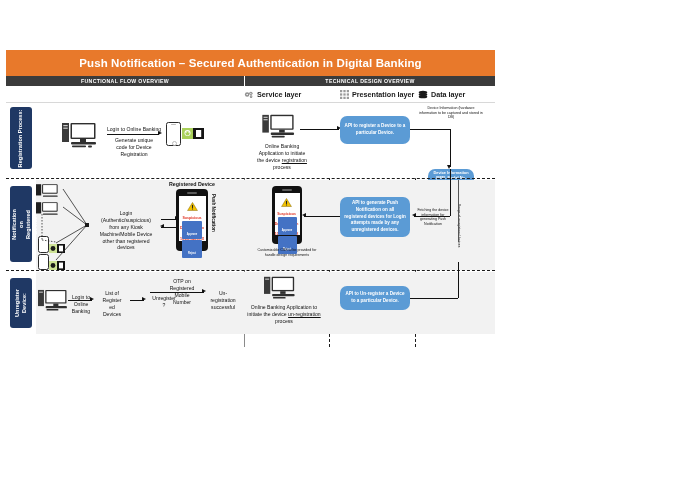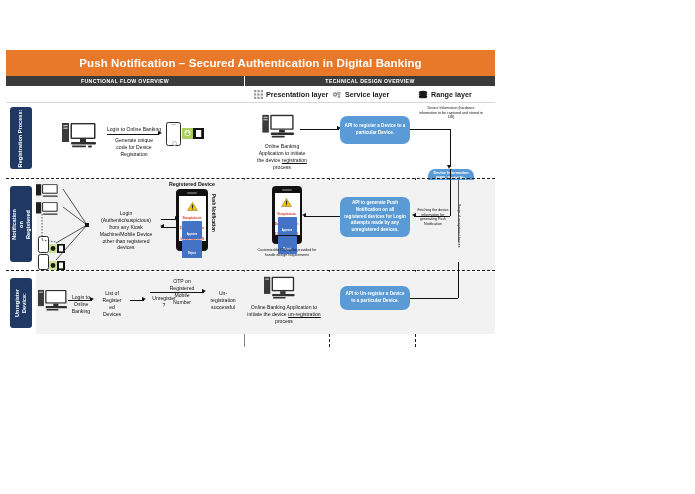--- a/index.html
+++ b/index.html
@@ -103,67 +103,67 @@
     <span>Push Notification – Secured Authentication in Digital Banking</span>
   </div>
 
   <div class="sub-bar">
     <div class="sub-cell sub-left">FUNCTIONAL FLOW OVERVIEW</div>
     <div class="sub-cell sub-right">TECHNICAL DESIGN OVERVIEW</div>
   </div>
 
   <div class="layer-bar">
     <div class="spacer"></div>
+
+    <div class="layer-item li2">
+      <span>
+        <svg width="10" height="9" viewBox="0 0 14 12">
+          <g fill="#8f8f8f">
+            <circle cx="4.4" cy="6" r="3.1"></circle>
+              <circle cx="4.4" cy="6" r="1.1" fill="#fff"></circle>
+            <circle cx="9.6" cy="4.4" r="2.4"></circle>
+              <circle cx="9.6" cy="4.4" r="0.85" fill="#fff"></circle>
+            <circle cx="9.9" cy="9" r="1.8"></circle>
+              <circle cx="9.9" cy="9" r="0.6" fill="#fff"></circle>
+          </g>
+        </svg>
+      </span>
+      <span class="lbl">Service layer</span>
+    </div>
 
     <div class="layer-item li1">
       <span>
         <svg width="9" height="9" viewBox="0 0 12 12">
           <g fill="#9a9a9a">
             <rect x="0" y="0" width="3" height="3"></rect>
               <rect x="4.5" y="0" width="3" height="3"></rect>
               <rect x="9" y="0" width="3" height="3"></rect>
             <rect x="0" y="4.5" width="3" height="3"></rect>
               <rect x="4.5" y="4.5" width="3" height="3"></rect>
               <rect x="9" y="4.5" width="3" height="3"></rect>
             <rect x="0" y="9" width="3" height="3"></rect>
               <rect x="4.5" y="9" width="3" height="3"></rect>
               <rect x="9" y="9" width="3" height="3"></rect>
           </g>
         </svg>
       </span>
       <span class="lbl">Presentation layer</span>
     </div>
 
-    <div class="layer-item li2">
-      <span>
-        <svg width="10" height="9" viewBox="0 0 14 12">
-          <g fill="#8f8f8f">
-            <circle cx="4.4" cy="6" r="3.1"></circle>
-              <circle cx="4.4" cy="6" r="1.1" fill="#fff"></circle>
-            <circle cx="9.6" cy="4.4" r="2.4"></circle>
-              <circle cx="9.6" cy="4.4" r="0.85" fill="#fff"></circle>
-            <circle cx="9.9" cy="9" r="1.8"></circle>
-              <circle cx="9.9" cy="9" r="0.6" fill="#fff"></circle>
-          </g>
-        </svg>
-      </span>
-      <span class="lbl">Service layer</span>
-    </div>
-
     <div class="layer-item li3">
       <span>
         <svg width="10" height="9" viewBox="0 0 14 12">
           <g fill="#1a1a1a">
             <ellipse cx="7" cy="3" rx="6" ry="2.3"></ellipse>
             <ellipse cx="7" cy="6" rx="6" ry="2.3"></ellipse>
             <ellipse cx="7" cy="9" rx="6" ry="2.3"></ellipse>
           </g>
         </svg>
       </span>
-      <span class="lbl">Range layer</span>
+      <span class="lbl">Data layer</span>
     </div>
   </div>
 
   <div class="board">
 
     <div class="vsolid" style="left:238px;top:0;height:244px;"></div>
     <div class="vsep" style="left:323px;top:0;height:244px;"></div>
     <div class="vsep" style="left:409px;top:0;height:244px;"></div>
 
     <div class="row row1">

